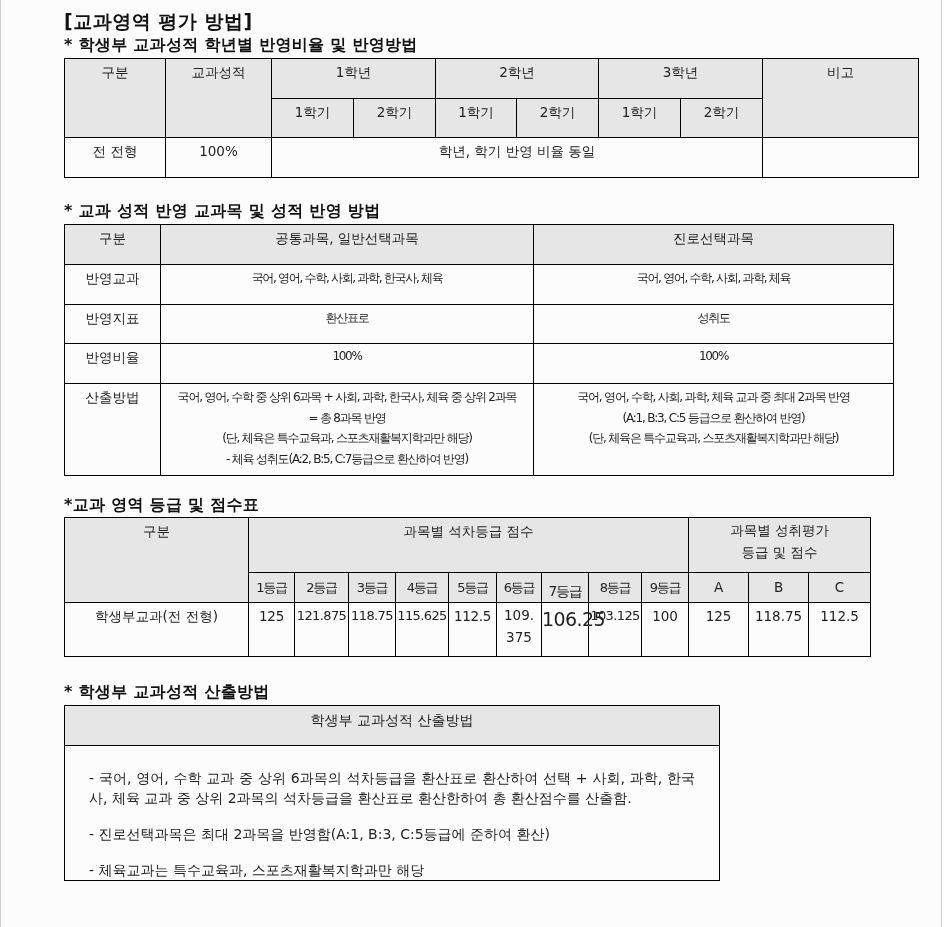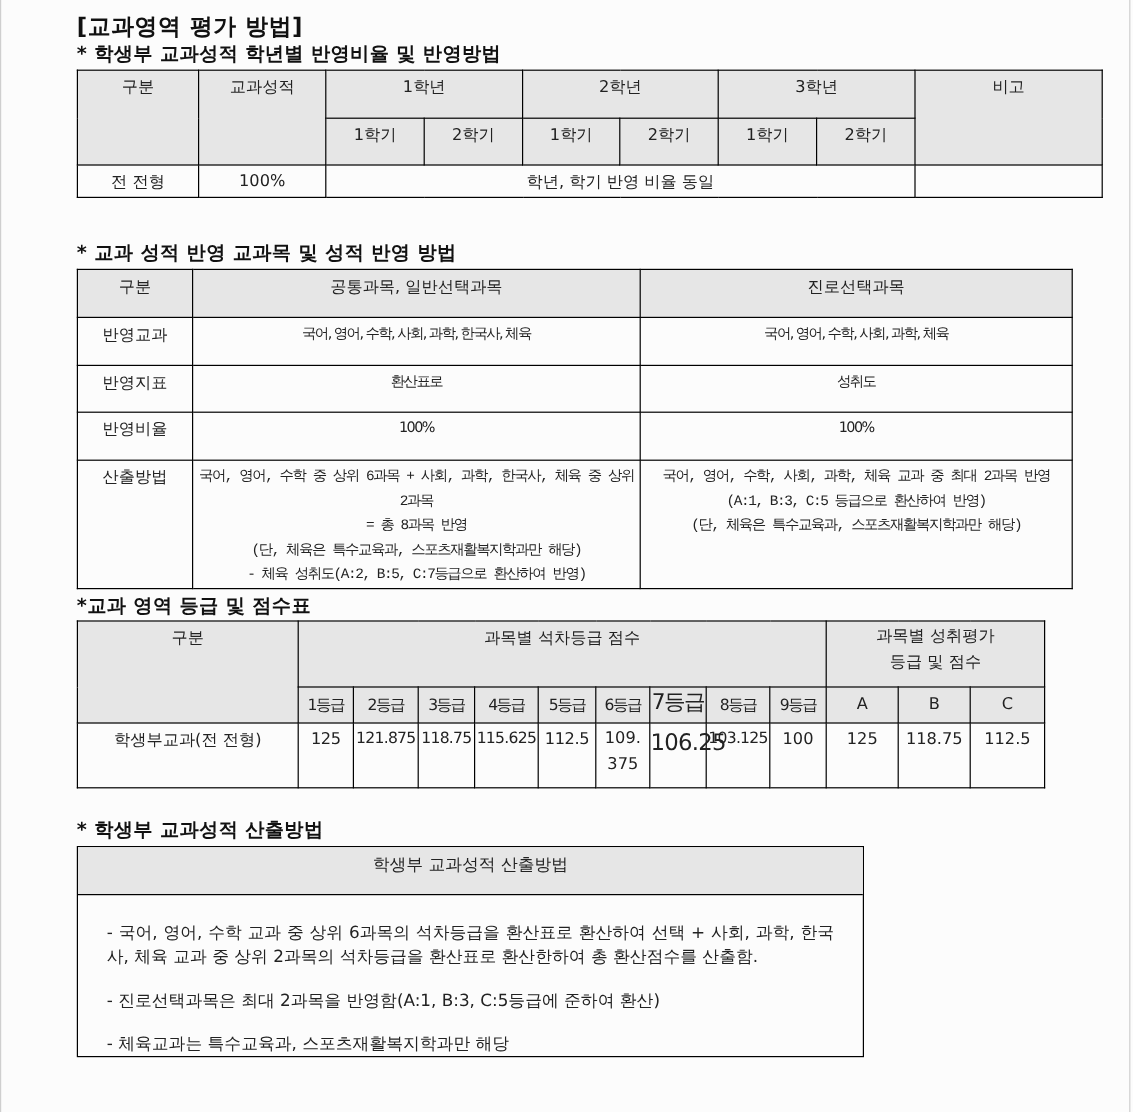--- a/index.html
+++ b/index.html
@@ -42,21 +42,21 @@
     border: 1px solid #000;
     padding: 0;
     text-align: center;
     vertical-align: top;
     font-weight: normal;
     box-sizing: border-box;
   }
   .hd { background: #e6e6e6; }
   .bd { background: #fcfcfc; }
   .pad6 { padding-top: 5px; }
-  .narrow { font-size: 12px; letter-spacing: -1.2px; line-height: 20.5px; font-family: Liberation Mono, monospace; }
+  .narrow { font-size: 12px; letter-spacing: -1.2px; line-height: 20.5px; }
   .narrow-sm { font-size: 12px; letter-spacing: -1.3px; }
   .lh22 { line-height: 22px; }
 
   
   .method-box {
     position: absolute; left: 64px; top: 705px; width: 656px; height: 176px;
     border: 1px solid #000; box-sizing: border-box; background: #fcfcfc;
   }
   .method-head {
     height: 40px; background: #e6e6e6; border-bottom: 1px solid #000;
@@ -99,21 +99,21 @@
     <th class="hd pad6" rowspan="2">비고</th>
   </tr>
   <tr style="height:39px;">
     <th class="hd pad6">1학기</th>
     <th class="hd pad6">2학기</th>
     <th class="hd pad6">1학기</th>
     <th class="hd pad6">2학기</th>
     <th class="hd pad6">1학기</th>
     <th class="hd pad6">2학기</th>
   </tr>
-  <tr style="height:27px;">
+  <tr style="height:40px;">
     <td class="bd pad6">전 전형</td>
     <td class="bd pad6">100%</td>
     <td class="bd pad6" colspan="6">학년, 학기 반영 비율 동일</td>
     <td class="bd pad6"></td>
   </tr>
 </tbody>
   </table>
 
 <h2 class="section-heading" style="top:201px;">* 교과 성적 반영 교과목 및 성적 반영 방법</h2>
 
@@ -188,21 +188,21 @@
       <div>등급 및 점수</div>
     </th>
   </tr>
   <tr style="height:30px;">
     <th class="hd narrow-sm" style="padding-top:6px;font-size:13px;">1등급</th>
     <th class="hd narrow-sm" style="padding-top:6px;font-size:13px;">2등급</th>
     <th class="hd narrow-sm" style="padding-top:6px;font-size:13px;">3등급</th>
     <th class="hd narrow-sm" style="padding-top:6px;font-size:13px;">4등급</th>
     <th class="hd narrow-sm" style="padding-top:6px;font-size:13px;">5등급</th>
     <th class="hd narrow-sm" style="padding-top:6px;font-size:13px;">6등급</th>
-    <th class="hd narrow-sm" style="padding-top:0;font-size:18px;">7등급</th>
+    <th class="hd narrow-sm" style="padding-top:10px;font-size:14px;">7등급</th>
     <th class="hd narrow-sm" style="padding-top:6px;font-size:13px;">8등급</th>
     <th class="hd narrow-sm" style="padding-top:6px;font-size:13px;">9등급</th>
     <th class="hd" style="padding-top:6px;">A</th>
     <th class="hd" style="padding-top:6px;">B</th>
     <th class="hd" style="padding-top:6px;">C</th>
   </tr>
   <tr style="height:54px;">
     <td class="bd pad6">학생부교과(전 전형)</td>
     <td class="bd pad6" style="letter-spacing:-0.3px;">125</td>
     <td class="bd pad6" style="letter-spacing:-0.6px;font-size:13px;">121.875</td>

